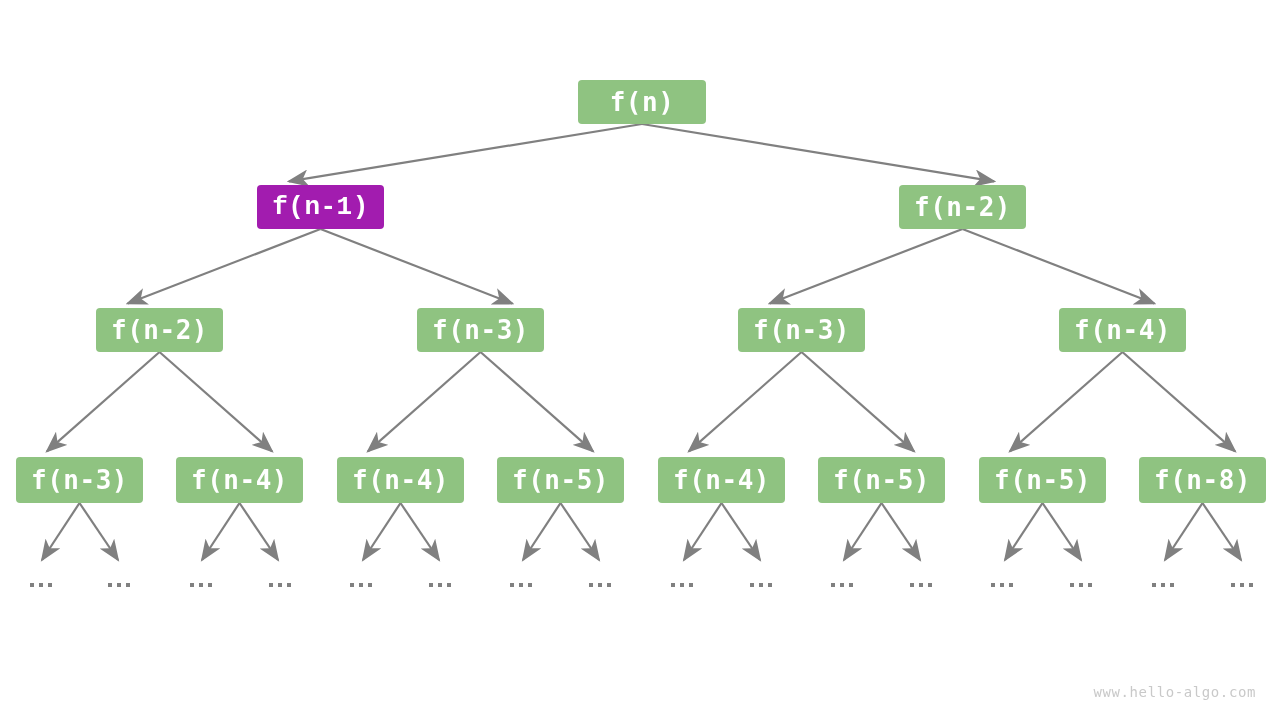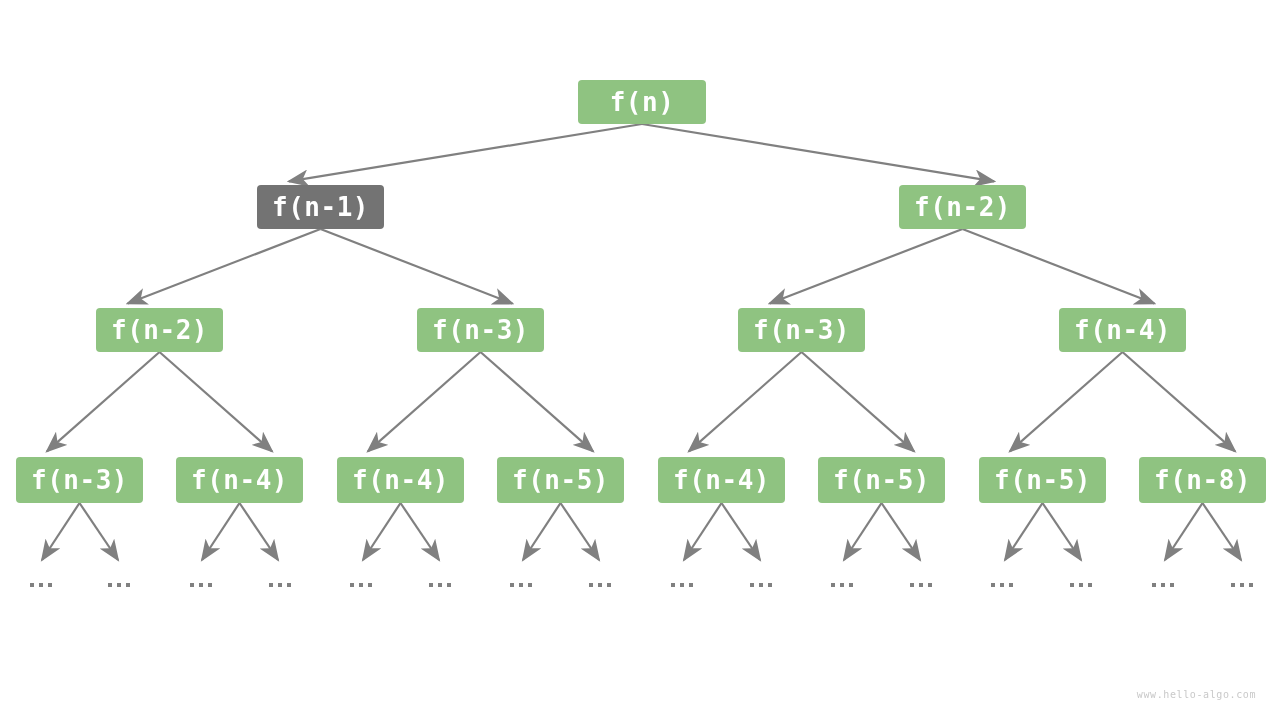--- a/index.html
+++ b/index.html
@@ -52,21 +52,21 @@
     width: 4px;
     height: 4px;
     background: #808080;
   }
   #watermark {
     position: absolute;
     right: 24px;
     bottom: 20px;
     color: #c9c9c9;
     font-family: "DejaVu Sans Mono", "Liberation Mono", monospace;
-    font-size: 10px;
+    font-size: 14px;
     letter-spacing: 0.6px;
     user-select: none;
   }
 </style>
 </head>
 <body>
 
 <div id="canvas">
 
   <svg id="edge-layer" viewBox="0 0 1280 720" xmlns="http://www.w3.org/2000/svg">
@@ -106,21 +106,21 @@
         <line x1="881.5" y1="503" x2="920" y2="560" stroke="#808080" stroke-width="2.2" marker-end="url(#arrowhead)"></line>
         <line x1="1042.5" y1="503" x2="1005" y2="560" stroke="#808080" stroke-width="2.2" marker-end="url(#arrowhead)"></line>
         <line x1="1042.5" y1="503" x2="1081" y2="560" stroke="#808080" stroke-width="2.2" marker-end="url(#arrowhead)"></line>
         <line x1="1202.5" y1="503" x2="1165" y2="560" stroke="#808080" stroke-width="2.2" marker-end="url(#arrowhead)"></line>
         <line x1="1202.5" y1="503" x2="1241" y2="560" stroke="#808080" stroke-width="2.2" marker-end="url(#arrowhead)"></line>
       </g>
   </svg>
 
   <div id="nodes-group">
       <div class="node" style="left: 578px; top: 80px; width: 128px; height: 44px; background: rgb(143, 195, 129); color: rgb(255, 255, 255);">f(n)</div>
-      <div class="node" style="left: 257px; top: 185px; width: 127px; height: 44px; background: #737373; color: rgb(255, 255, 255);">f(n-1)</div>
+      <div class="node" style="left: 257px; top: 185px; width: 127px; height: 44px; background: #a21caf; color: rgb(255, 255, 255); font-family: Liberation Mono, monospace;">f(n-1)</div>
       <div class="node" style="left: 899px; top: 185px; width: 127px; height: 44px; background: rgb(143, 195, 129); color: rgb(255, 255, 255);">f(n-2)</div>
       <div class="node" style="left: 96px; top: 308px; width: 127px; height: 44px; background: rgb(143, 195, 129); color: rgb(255, 255, 255);">f(n-2)</div>
       <div class="node" style="left: 417px; top: 308px; width: 127px; height: 44px; background: rgb(143, 195, 129); color: rgb(255, 255, 255);">f(n-3)</div>
       <div class="node" style="left: 738px; top: 308px; width: 127px; height: 44px; background: rgb(143, 195, 129); color: rgb(255, 255, 255);">f(n-3)</div>
       <div class="node" style="left: 1059px; top: 308px; width: 127px; height: 44px; background: rgb(143, 195, 129); color: rgb(255, 255, 255);">f(n-4)</div>
       <div class="node" style="left: 16px; top: 457px; width: 127px; height: 46px; background: rgb(143, 195, 129); color: rgb(255, 255, 255);">f(n-3)</div>
       <div class="node" style="left: 176px; top: 457px; width: 127px; height: 46px; background: rgb(143, 195, 129); color: rgb(255, 255, 255);">f(n-4)</div>
       <div class="node" style="left: 337px; top: 457px; width: 127px; height: 46px; background: rgb(143, 195, 129); color: rgb(255, 255, 255);">f(n-4)</div>
       <div class="node" style="left: 497px; top: 457px; width: 127px; height: 46px; background: rgb(143, 195, 129); color: rgb(255, 255, 255);">f(n-5)</div>
       <div class="node" style="left: 658px; top: 457px; width: 127px; height: 46px; background: rgb(143, 195, 129); color: rgb(255, 255, 255);">f(n-4)</div>

